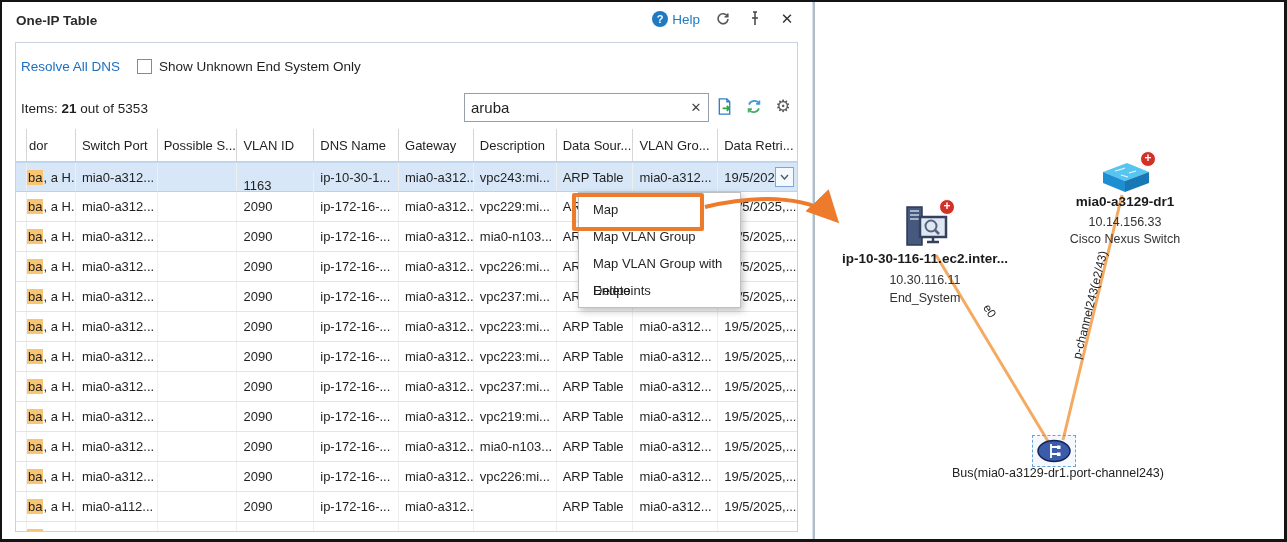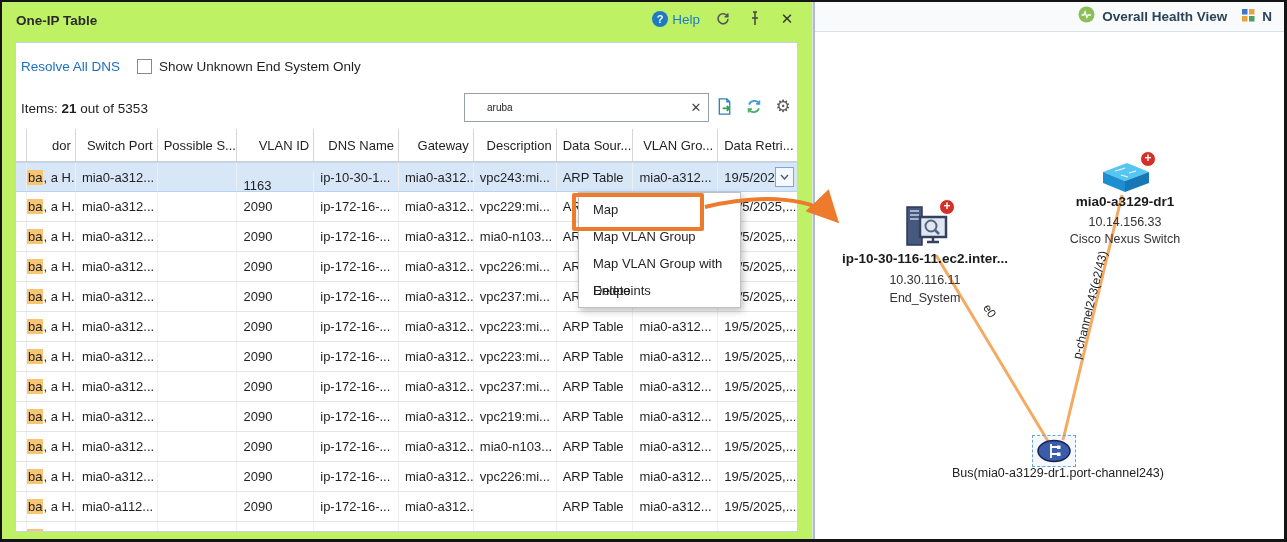--- a/index.html
+++ b/index.html
@@ -1,21 +1,21 @@
 <!DOCTYPE html>
 <html><head>
 <meta charset="utf-8">
 <style>
   * { box-sizing: border-box; margin: 0; padding: 0; }
   body { font-family: "Liberation Sans", sans-serif; background:#fff; }
   .frame { position:relative; width:1287px; height:542px; border:2px solid #141414;
            border-right-width:3px; border-bottom-width:3px; overflow:hidden; background:#d9e2ec; }
 
   
-  .win { position:absolute; left:0; top:0; width:810px; height:100%; background:#bef264; }
+  .win { position:absolute; left:0; top:0; width:810px; height:100%; background:#ffffff; }
   .win-title { position:absolute; left:14px; top:11px; font-size:13.5px; font-weight:600; color:#2b2b2b; }
   .titlebar-icons { position:absolute; right:16px; top:8px; display:flex; align-items:center; gap:14px; }
   .help-wrap { display:flex; align-items:center; gap:4px; cursor:pointer; }
   .help-q { width:16px; height:16px; border-radius:50%; background:#1f7ac4; color:#fff; font-size:11px;
             font-weight:bold; text-align:center; line-height:16px; }
   .help-label { color:#1f7ac4; font-size:13.5px;text-align:center; }
   .tb-ico { width:18px; height:18px; display:flex; align-items:center; justify-content:center; cursor:pointer; }
   .close-x { font-size:15px; color:#333; font-family:"DejaVu Sans", sans-serif; }
 
   .win-content { position:absolute; left:13px; top:40px; width:783px; height:490px;
@@ -23,31 +23,31 @@
 
   .dns-link { position:absolute; left:5px; top:16px; color:#1d6fc0; font-size:13.5px; cursor:pointer; }
   .chk { position:absolute; left:121px; top:16px; width:15px; height:15px; border:1px solid #8a8a8a; background:#fff; }
   .chk-label { position:absolute; left:143px; top:16px; font-size:13.5px; color:#1f1f1f;text-align:center; }
 
   .items-line { position:absolute; left:5px; top:58px; font-size:13.5px; color:#1f1f1f; }
   .items-line b { font-weight:bold; }
 
   .search-box { position:absolute; left:448px; top:50px; width:245px; height:29px;
                 border:1px solid #95a0ab; background:#fff; display:flex; align-items:center; }
-  .search-input { flex:1; border:none; outline:none; font-size:10px; color:#1f1f1f; padding:0 6px;
-                  font-family:"Liberation Sans", sans-serif; background:transparent;margin-left:16px; }
+  .search-input { flex:1; border:none; outline:none; font-size:15px; color:#1f1f1f; padding:0 6px;
+                  font-family:"Liberation Sans", sans-serif; background:transparent; }
   .search-clear { width:24px; text-align:center; color:#444; font-size:13px; cursor:pointer;
                   font-family:"DejaVu Sans", sans-serif; }
   .mini-icons { position:absolute; left:700px; top:54px; display:flex; gap:11px; align-items:center; }
   .gear-glyph { font-family:"DejaVu Sans", sans-serif; font-size:17px; color:#5a5a5a; line-height:20px; }
 
   
   .tbl { position:absolute; left:0; top:86px; width:782px; }
   .tr { display:flex; height:30px; border-bottom:1px solid #e4e4e4; background:#fff; }
-  .tr.hdr { height:33px; border-bottom:1px solid #cfcfcf;text-align:right; }
+  .tr.hdr { height:33px; border-bottom:1px solid #cfcfcf; }
   .td, .th { height:100%; padding:7px 4px 0 6px; font-size:13px; color:#1f1f1f; white-space:nowrap;
              overflow:hidden; border-right:1px solid #efefef; position:relative; }
   .th { padding-top:9px; border-right:1px solid #d6d6d6; }
   .tr.sel { background:#d7e7f8; border-top:1px solid #c0d8f0; border-bottom:1px solid #b9d3ee; }
   .v-hl { background:#f8c572; padding:0 1px; }
   .td.vendor { padding-left:0; }
   .combo { position:absolute; right:3px; top:4px; width:19px; height:20px; background:#f4f9fe;
            border:1px solid #7da7d9; display:flex; align-items:center; justify-content:center; cursor:pointer; }
 
   
@@ -346,38 +346,20 @@
   <svg class="anno-svg">
     <defs>
       <marker id="ah" markerWidth="9" markerHeight="9" refX="6.5" refY="4" orient="auto">
         <path d="M0,0 L8,4 L0,8 z" fill="#ee7a2b"></path>
       </marker>
     </defs>
     <path d="M 703 205 C 762 191, 813 196, 833 217" fill="none" stroke="#ee7a2b" stroke-width="4" marker-end="url(#ah)"></path>
   </svg>
 
   <div class="rpanel">
-    <div class="health-bar">
-      <span>
-        <svg width="17" height="17" viewBox="0 0 17 17">
-            <circle cx="8.5" cy="8.5" r="8" fill="#8cbf57"></circle>
-            <path d="M3.5 9h2.2l1.4-3 1.7 5.3 1.4-2.3h2.8" fill="none" stroke="#fff" stroke-width="1.4"></path>
-          </svg>
-      </span>
-      <span class="health-title">Overall Health View</span>
-      <span class="grid-ico">
-        <svg width="13" height="13" viewBox="0 0 13 13">
-            <rect x="0" y="0" width="5.5" height="5.5" fill="#3a79c9"></rect>
-            <rect x="7" y="0" width="5.5" height="5.5" fill="#e8a33d"></rect>
-            <rect x="0" y="7" width="5.5" height="5.5" fill="#e8a33d"></rect>
-            <rect x="7" y="7" width="5.5" height="5.5" fill="#44a35f"></rect>
-          </svg>
-      </span>
-      <span class="health-partial">N</span>
-    </div>
 
     <div class="topo">
       <svg class="topo-svg">
         <line x1="121" y1="223" x2="234" y2="411" stroke="#f5aa62" stroke-width="3"></line>
         <line x1="307" y1="163" x2="248" y2="408" stroke="#f5aa62" stroke-width="3"></line>
       </svg>
 
       <div class="linklabel" style="left:168px; top:272px; transform:rotate(58deg);">e0</div>
       <div class="linklabel" style="left:275px; top:273px; transform:translate(-50%,-50%) rotate(-76deg);">p-channel243(e2/43)</div>
 

